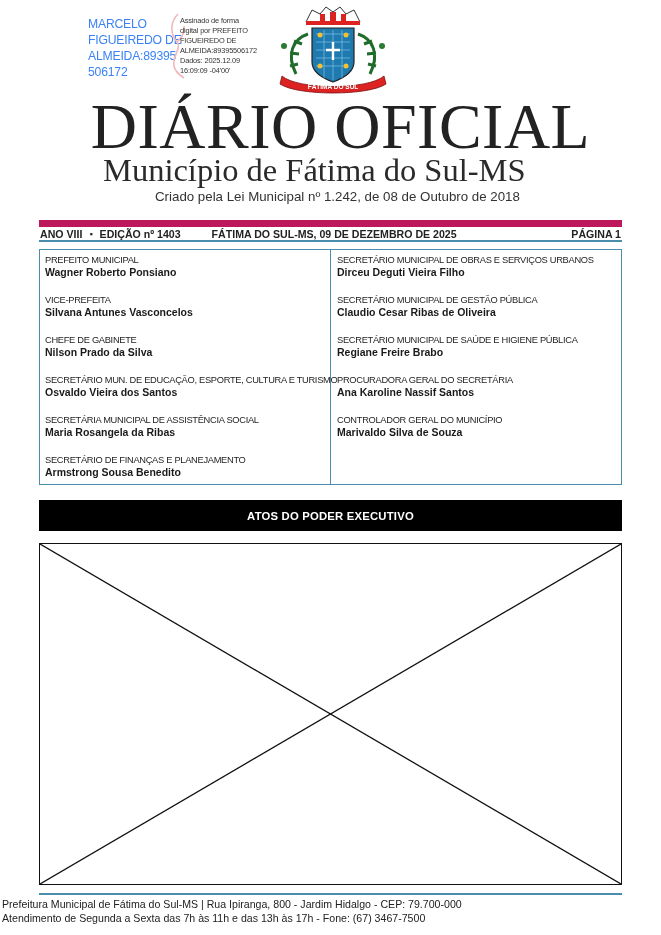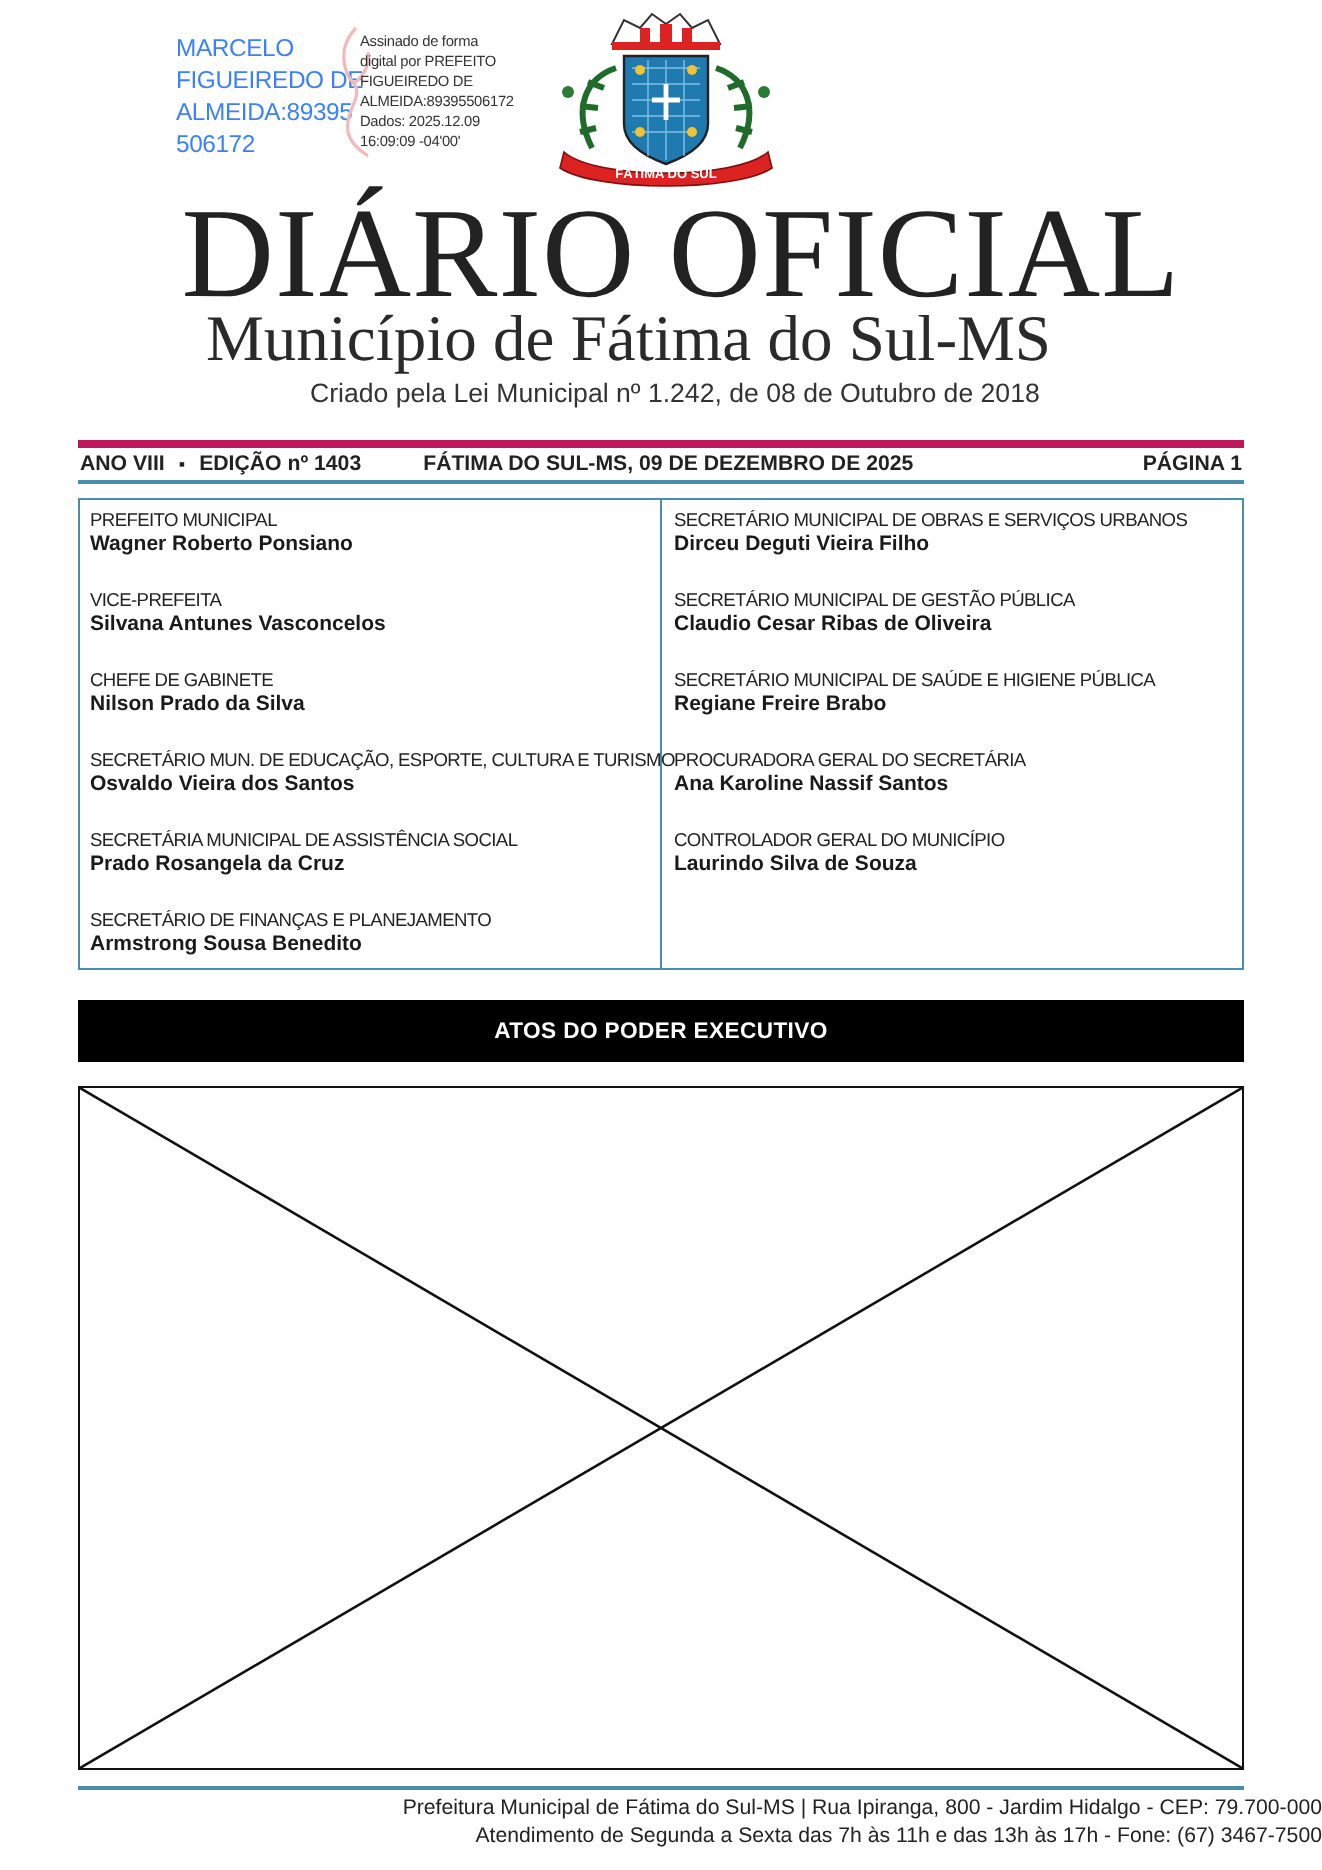--- a/index.html
+++ b/index.html
@@ -33,21 +33,21 @@
       font-family: "Liberation Serif", serif; font-size: 32.5px; line-height: 36px;
       color: #2a2a2a; white-space: nowrap;
     }
     .created {
       position: absolute; left: 155px; top: 189px;
       font-size: 13.3px; line-height: 16px; color: #333; white-space: nowrap;
     }
 
     .meta-bar {
       position: absolute; left: 39px; top: 220px; width: 583px; height: 22px;
-      border-top: 4px solid #be185d; border-bottom: 2px solid #4a8cab;
+      border-top: 7px solid #be185d; border-bottom: 2px solid #4a8cab;
       display: flex; align-items: center; justify-content: space-between;
       font-size: 10.6px; font-weight: bold; color: #222; padding: 0 1px;
     }
     .meta-left { display: flex; align-items: center; gap: 7px; }
     .meta-bullet { font-size: 9px; }
     .meta-date { margin-left: 24px; }
 
     .officials {
       position: absolute; left: 39px; top: 249px; width: 583px; height: 236px;
       border: 1.5px solid #4a8cab; display: flex;
@@ -68,21 +68,21 @@
     .placeholder {
       position: absolute; left: 39px; top: 543px; width: 583px; height: 342px;
       border: 1.5px solid #111;
     }
     .placeholder svg { position: absolute; left: 0; top: 0; width: 100%; height: 100%; }
 
     .footer-line {
       position: absolute; left: 39px; top: 893px; width: 583px; height: 2px; background: #4a8cab;
     }
     .footer {
-      position: absolute; left: 0; top: 897px; width: 661px; text-align: right;
+      position: absolute; left: 0; top: 897px; width: 661px; text-align: left;
       font-size: 10.6px; line-height: 14px; color: #222; padding-left: 2px;
     }
     .footer div { white-space: nowrap; }
   </style>
 </head>
 <body>
 
 <div class="sig-name">
   <span>MARCELO</span>
   <span>FIGUEIREDO DE</span>
@@ -153,21 +153,21 @@
     <div class="official">
       <div class="role">CHEFE DE GABINETE</div>
       <div class="person">Nilson Prado da Silva</div>
     </div>
     <div class="official">
       <div class="role">SECRETÁRIO MUN. DE EDUCAÇÃO, ESPORTE, CULTURA E TURISMO</div>
       <div class="person">Osvaldo Vieira dos Santos</div>
     </div>
     <div class="official">
       <div class="role">SECRETÁRIA MUNICIPAL DE ASSISTÊNCIA SOCIAL</div>
-      <div class="person">Prado Rosangela da Cruz</div>
+      <div class="person">Maria Rosangela da Ribas</div>
     </div>
     <div class="official">
       <div class="role">SECRETÁRIO DE FINANÇAS E PLANEJAMENTO</div>
       <div class="person">Armstrong Sousa Benedito</div>
     </div>
   </div>
   <div class="col col-right">
     <div class="official">
       <div class="role">SECRETÁRIO MUNICIPAL DE OBRAS E SERVIÇOS URBANOS</div>
       <div class="person">Dirceu Deguti Vieira Filho</div>
@@ -179,21 +179,21 @@
     <div class="official">
       <div class="role">SECRETÁRIO MUNICIPAL DE SAÚDE E HIGIENE PÚBLICA</div>
       <div class="person">Regiane Freire Brabo</div>
     </div>
     <div class="official">
       <div class="role">PROCURADORA GERAL DO SECRETÁRIA</div>
       <div class="person">Ana Karoline Nassif Santos</div>
     </div>
     <div class="official">
       <div class="role">CONTROLADOR GERAL DO MUNICÍPIO</div>
-      <div class="person">Laurindo Silva de Souza</div>
+      <div class="person">Marivaldo Silva de Souza</div>
     </div>
   </div>
 </div>
 
 <div class="section-bar">
   <span>ATOS DO PODER EXECUTIVO</span>
 </div>
 
 <div class="placeholder">
   <svg viewBox="0 0 583 342" preserveAspectRatio="none">

